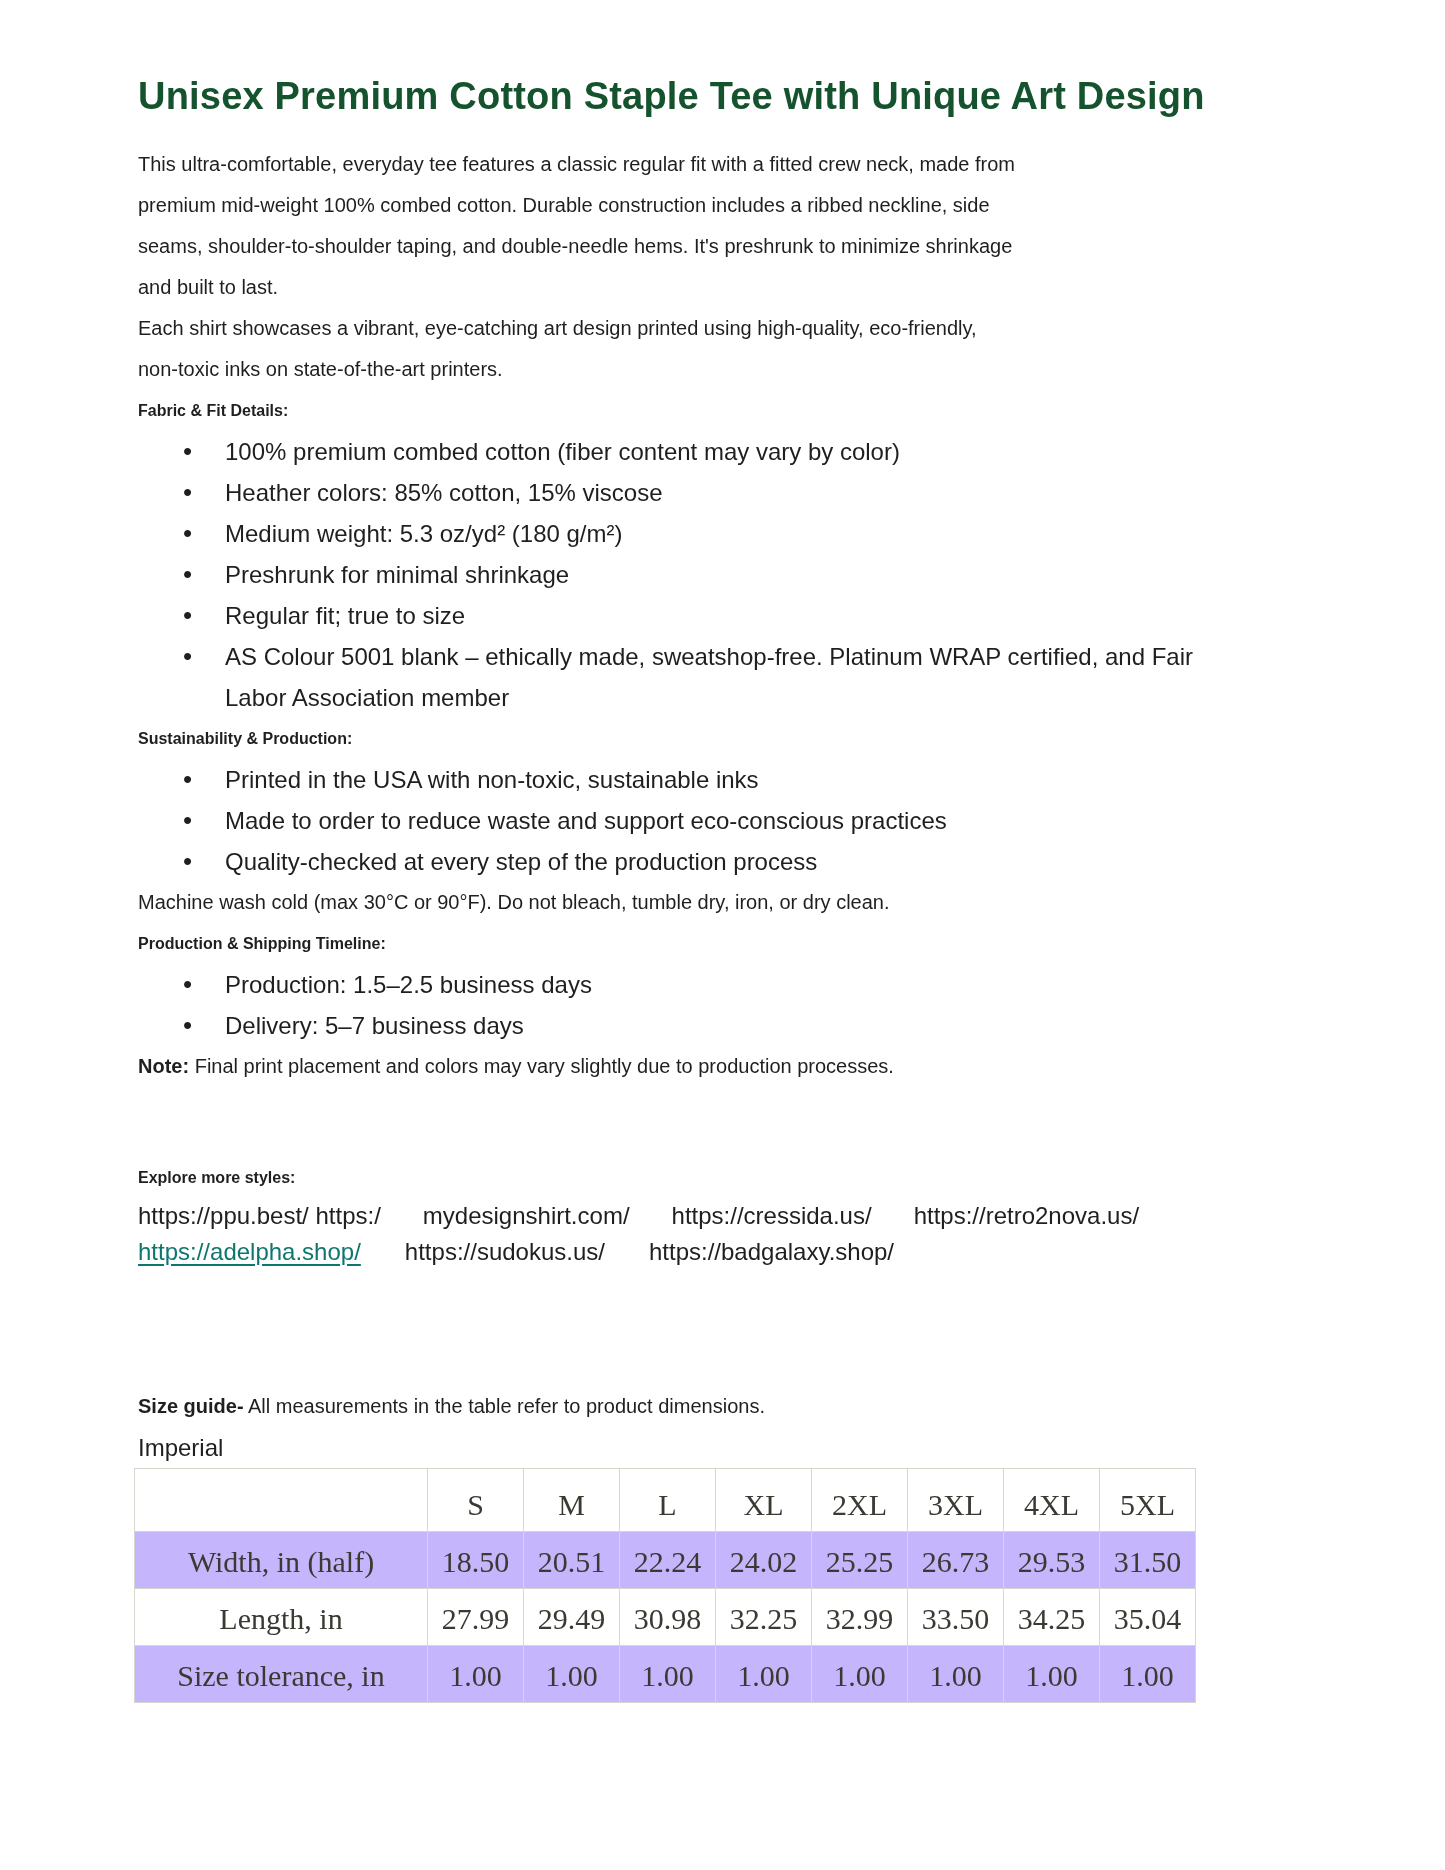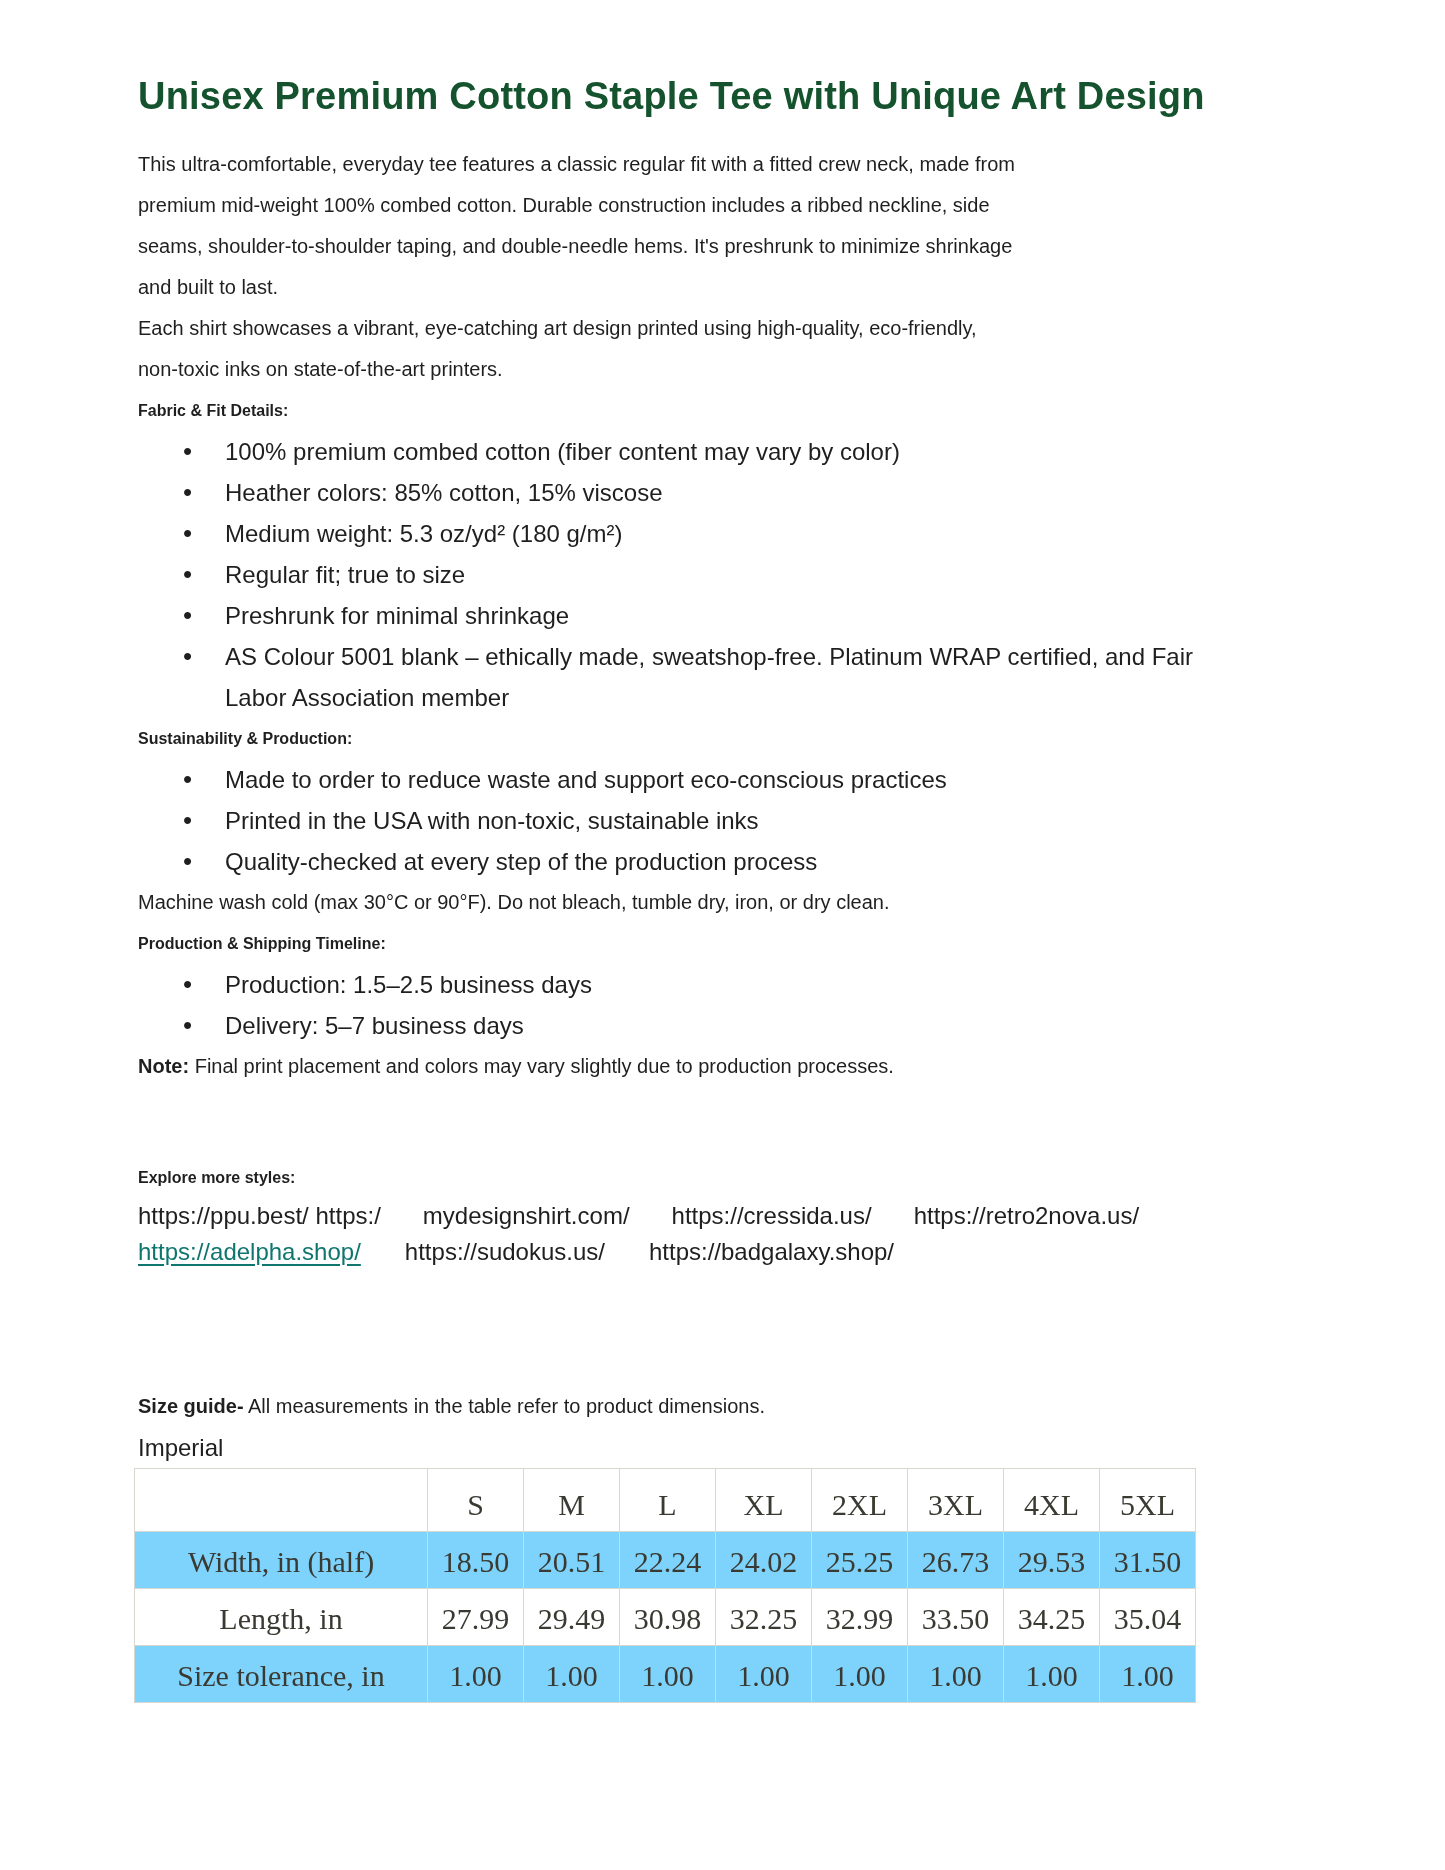--- a/index.html
+++ b/index.html
@@ -83,51 +83,51 @@
     text-align: center;
     vertical-align: bottom;
     padding: 0 4px 9px 4px;
     font-weight: normal;
     background: #ffffff;
   }
   table.size-table col.label-col { width: 293px; }
   table.size-table col.size-col { width: 96px; }
   table.size-table tr.header-row th { height: 63px; }
   table.size-table tr.data-row td { height: 57px; }
-  table.size-table tr.shaded td { background: #7dd3fc; text-align: center; }
+  table.size-table tr.shaded td { background: #c4b5fd; text-align: center; }
 </style>
 </head>
 <body>
 
 <div class="content">
 
   <h1 class="doc-title">Unisex Premium Cotton Staple Tee with Unique Art Design</h1>
 
   <p class="body-text">This ultra-comfortable, everyday tee features a classic regular fit with a fitted crew neck, made from
 premium mid-weight 100% combed cotton. Durable construction includes a ribbed neckline, side
 seams, shoulder-to-shoulder taping, and double-needle hems. It's preshrunk to minimize shrinkage
 and built to last.</p>
   <p class="body-text">Each shirt showcases a vibrant, eye-catching art design printed using high-quality, eco-friendly,
 non-toxic inks on state-of-the-art printers.</p>
 
   <p class="sect-heading">Fabric &amp; Fit Details:</p>
   <ul class="doc-list">
     <li>100% premium combed cotton (fiber content may vary by color)</li>
     <li>Heather colors: 85% cotton, 15% viscose</li>
     <li>Medium weight: 5.3 oz/yd² (180 g/m²)</li>
+    <li>Preshrunk for minimal shrinkage</li>
     <li>Regular fit; true to size</li>
-    <li>Preshrunk for minimal shrinkage</li>
     <li>AS Colour 5001 blank – ethically made, sweatshop-free. Platinum WRAP certified, and Fair
 Labor Association member</li>
   </ul>
 
   <p class="sect-heading">Sustainability &amp; Production:</p>
   <ul class="doc-list">
+    <li>Printed in the USA with non-toxic, sustainable inks</li>
     <li>Made to order to reduce waste and support eco-conscious practices</li>
-    <li>Printed in the USA with non-toxic, sustainable inks</li>
     <li>Quality-checked at every step of the production process</li>
   </ul>
 
   <p class="body-text">Machine wash cold (max 30°C or 90°F). Do not bleach, tumble dry, iron, or dry clean.</p>
 
   <p class="sect-heading">Production &amp; Shipping Timeline:</p>
   <ul class="doc-list">
     <li>Production: 1.5–2.5 business days</li>
     <li>Delivery: 5–7 business days</li>
   </ul>

